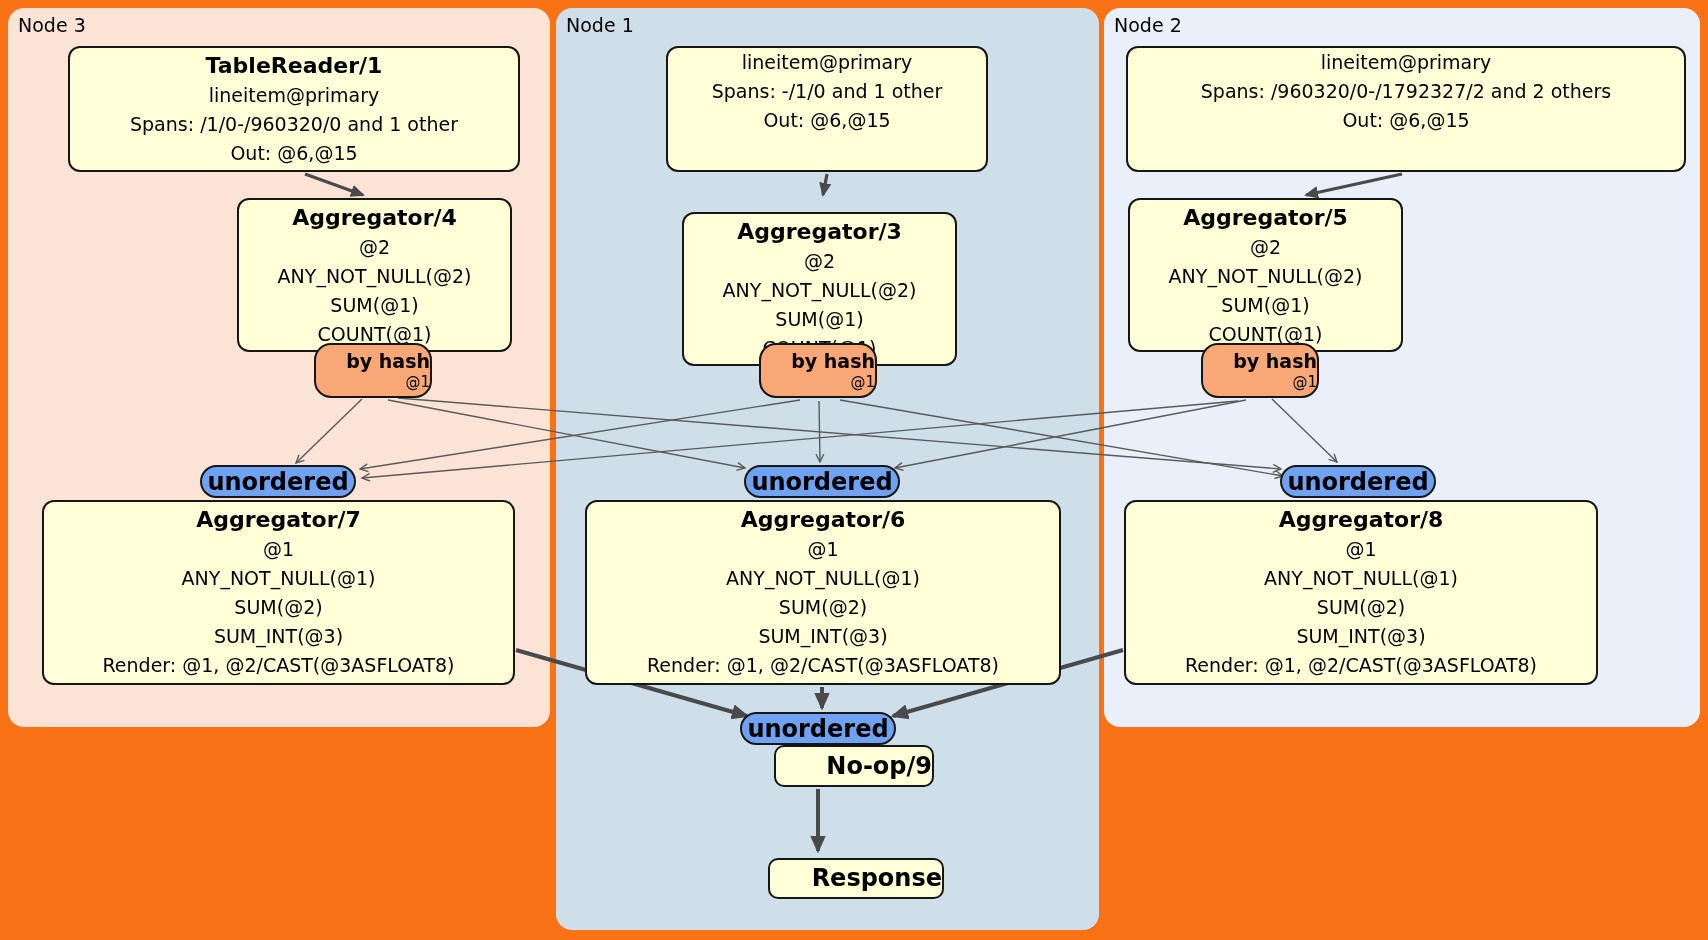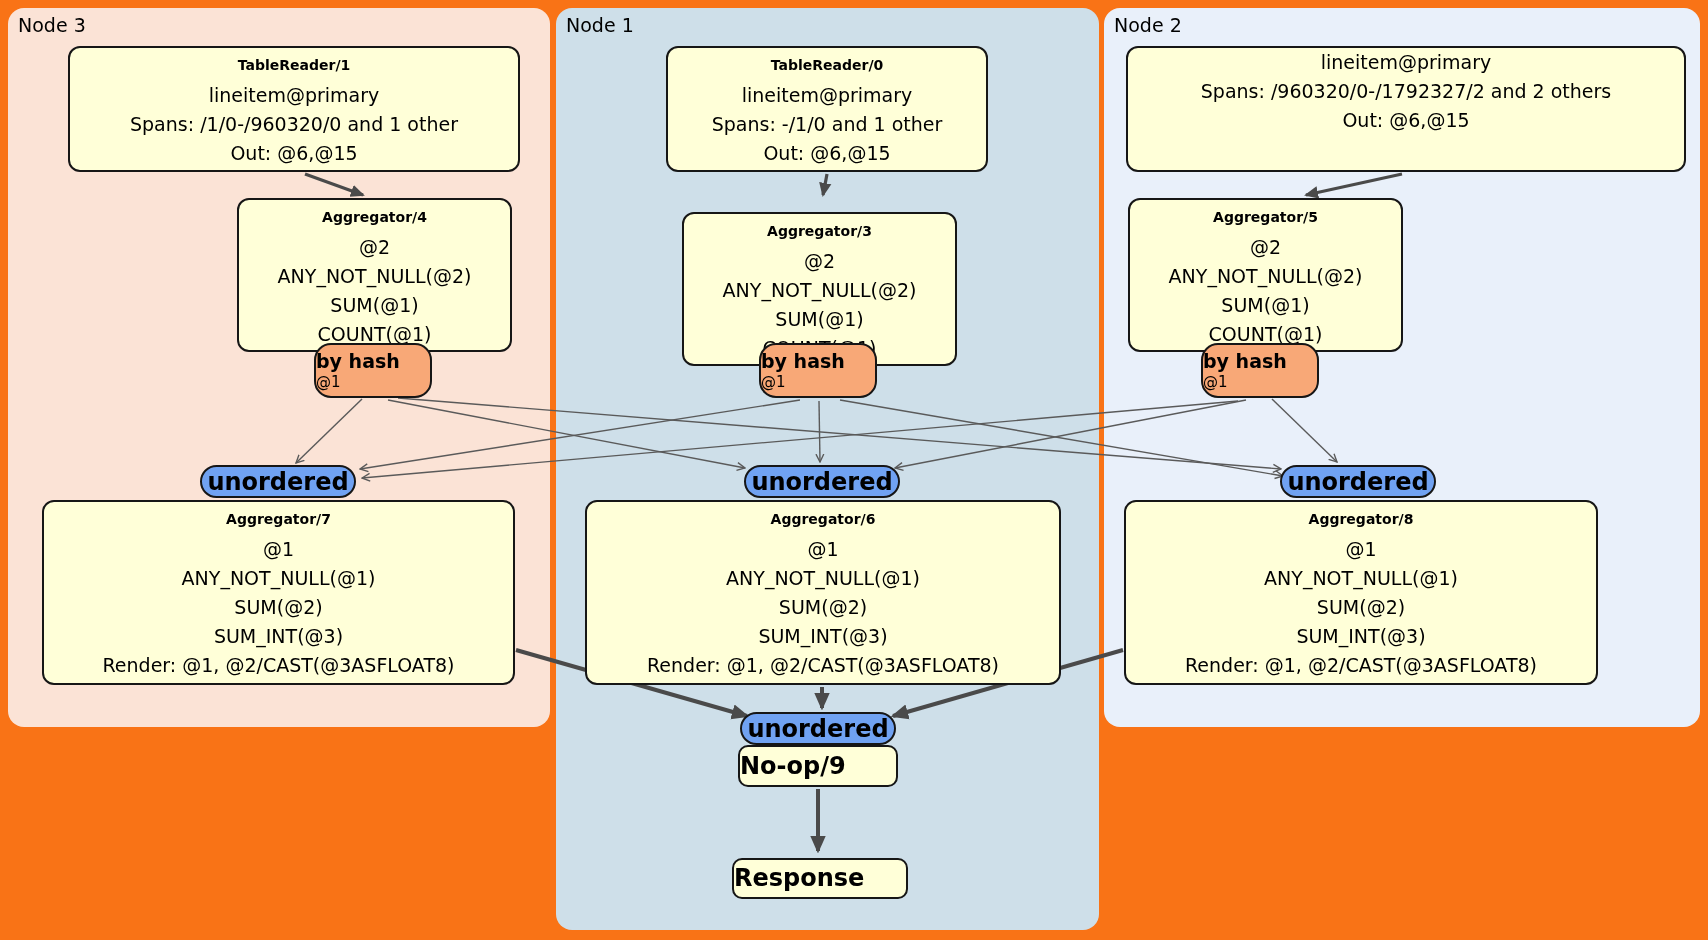--- a/index.html
+++ b/index.html
@@ -12,28 +12,28 @@
   .region-node3{left:8px;top:8px;width:542px;height:719px;background:var(--region-node3,#FBE3D6);}
   .region-node1{left:556px;top:8px;width:543px;height:922px;background:var(--region-node1,#CEDFE9);}
   .region-node2{left:1104px;top:8px;width:596px;height:719px;background:var(--region-node2,#E9F0FA);}
   .region-label{position:absolute;left:10px;top:6px;font-size:19px;color:#000;}
   svg.edges{position:absolute;left:0;top:0;z-index:3;}
   .pbox{
     position:absolute;z-index:4;box-sizing:border-box;
     background:var(--box-fill,#FFFFD8);border:2px solid #161616;border-radius:12px;
     text-align:center;
   }
-  .ptitle{font-size:14px;font-weight:bold;line-height:31px;padding-top:2px;}
+  .ptitle{font-size:22px;font-weight:bold;line-height:31px;padding-top:2px;}
   .pline{font-size:19px;line-height:29px;white-space:nowrap;}
-  .center-box{display:flex;align-items:center;justify-content:flex-start;}
+  .center-box{display:flex;align-items:center;justify-content:flex-end;margin-left:36px;}
   .center-box .ptitle{padding-top:0;font-size:24px;}
   .router{
     position:absolute;z-index:5;box-sizing:border-box;width:118px;height:55px;
     background:var(--router-fill,#F8A877);border:2px solid #161616;border-radius:17px;
-    text-align:left;
+    text-align:right;
   }
   .router-label{font-size:19px;font-weight:bold;line-height:26px;padding-top:3px;}
   .router-detail{font-size:15px;line-height:17px;}
   .sync{
     position:absolute;z-index:5;box-sizing:border-box;width:156px;height:33px;
     background:var(--sync-fill,#70A2F2);border:2px solid #161616;border-radius:17px;
     display:flex;align-items:center;justify-content:center;
   }
   .sync-label{font-size:24px;font-weight:bold;}
 </style>
@@ -83,21 +83,20 @@
     </g>
   </svg>
 
   <div class="pbox" style="left:68px;top:46px;width:452px;height:126px">
     <div class="ptitle">TableReader/1</div>
     <div class="pline">lineitem@primary</div>
     <div class="pline">Spans: /1/0-/960320/0 and 1 other</div>
     <div class="pline">Out: @6,@15</div>
   </div>
   <div class="pbox" style="left:666px;top:46px;width:322px;height:126px">
-    <div class="ptitle">TableReader/0</div>
     <div class="pline">lineitem@primary</div>
     <div class="pline">Spans: -/1/0 and 1 other</div>
     <div class="pline">Out: @6,@15</div>
   </div>
   <div class="pbox" style="left:1126px;top:46px;width:560px;height:126px">
     <div class="pline">lineitem@primary</div>
     <div class="pline">Spans: /960320/0-/1792327/2 and 2 others</div>
     <div class="pline">Out: @6,@15</div>
   </div>
 

